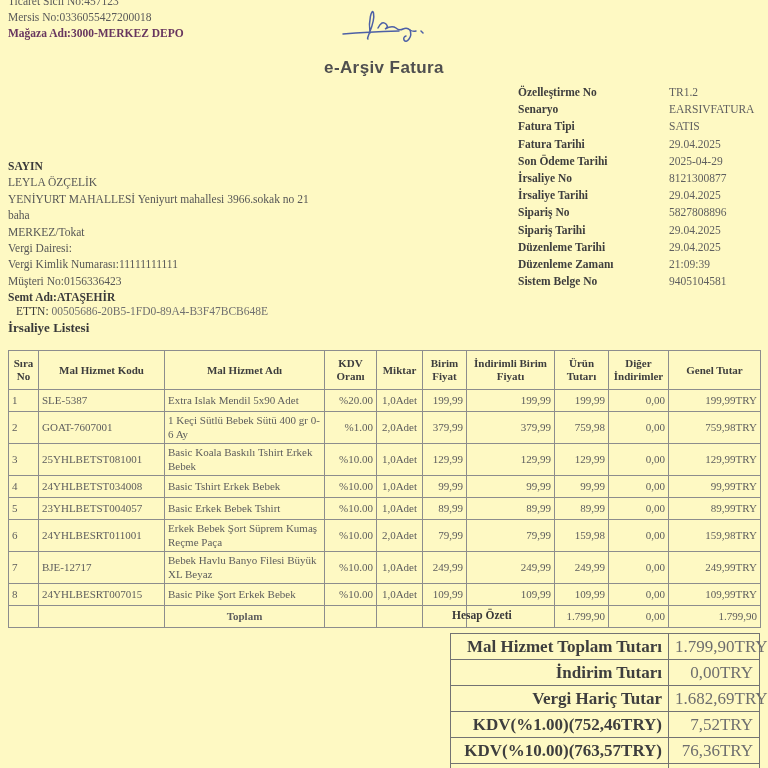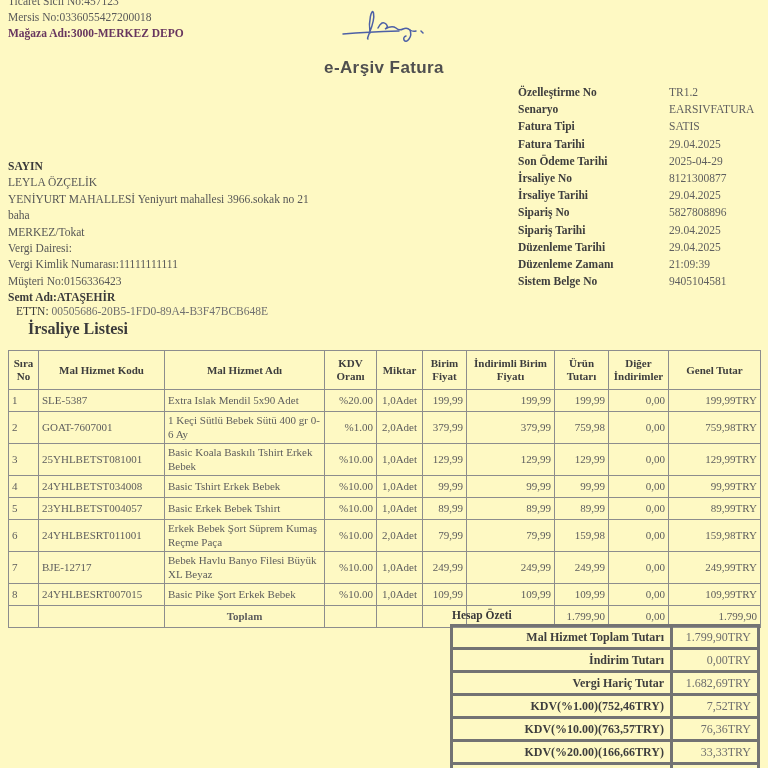--- a/index.html
+++ b/index.html
@@ -29,40 +29,40 @@
   .meta-label{flex:0 0 134px;font-weight:bold;color:#3e3e3e;}
   .meta-value{color:#5f5f5f;}
 
   
   .customer{position:absolute;left:8px;top:158px;width:316px;font-size:11.5px;line-height:16.4px;color:#565656;}
   .customer .bold{font-weight:bold;color:#3a3a3a;}
 
   .ettn{position:absolute;left:8px;top:305px;font-size:11.5px;}
   .ettn-label{font-weight:normal;color:#3a3a3a;margin-left:8px;}
   .ettn-value{color:#6f6f6f;}
-  .list-title{position:absolute;left:8px;top:320px;font-weight:bold;font-size:16px;color:#3a3a3a;margin-left:20px;}
+  .list-title{position:absolute;left:8px;top:320px;font-weight:bold;font-size:13px;color:#3a3a3a;}
 
   
   .items{position:absolute;left:8px;top:350px;}
   table{border-collapse:collapse;table-layout:fixed;}
   .items table{width:752px;}
   .items th,.items td{
     border:1px solid #8d8d8d;font-size:11px;padding:2px 3px;
     vertical-align:middle;word-wrap:break-word;
   }
   .items th{font-weight:bold;color:#3e3e3e;text-align:center;height:34px;line-height:13px;}
   .items td{color:#5d5d5d;line-height:13.5px;height:17px;}
   .al{text-align:left}.ac{text-align:center}.ar{text-align:right}
   .total-label{text-align:center;font-weight:bold;color:#3e3e3e;}
 
   
   .summary{position:absolute;left:450px;top:609px;width:312px;font-size:11.5px;}
-  .summary-title{font-weight:bold;color:#3a3a3a;margin:0 0 3px 2px;}
+  .summary-title{font-weight:bold;color:#3a3a3a;margin:0 0 12px 2px;}
   .summary table{width:310px;}
-  .summary td{border:3px solid #737373;padding:2.5px 6px;font-size:12px;margin-top:25px;}
+  .summary td{border:1px solid #737373;padding:2.5px 6px;font-size:17px;margin-top:25px;}
   .sum-label{font-weight:bold;text-align:right;color:#3e3e3e;width:205px;}
   .sum-value{text-align:right;color:#6e6e6e;}
 </style>
 </head>
 <body>
 
 <div class="page">
 
   <div class="top-left">
     <div>Ticaret Sicil No:457123</div>

